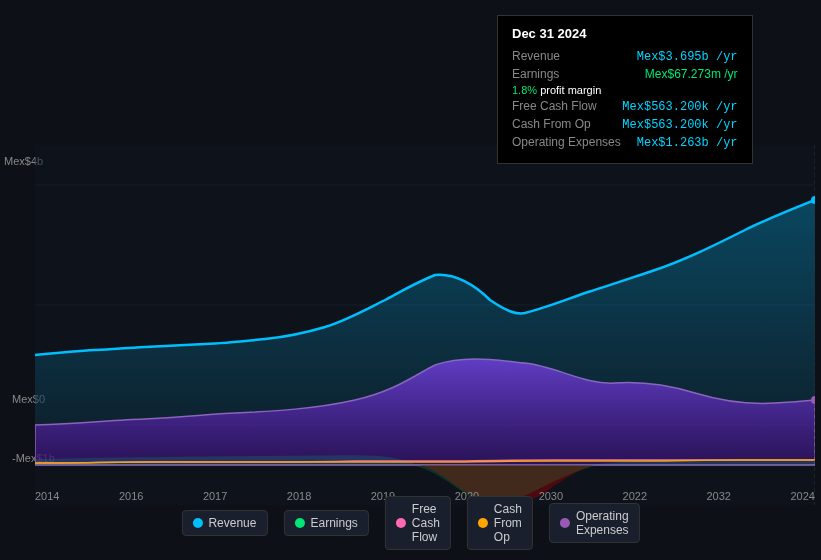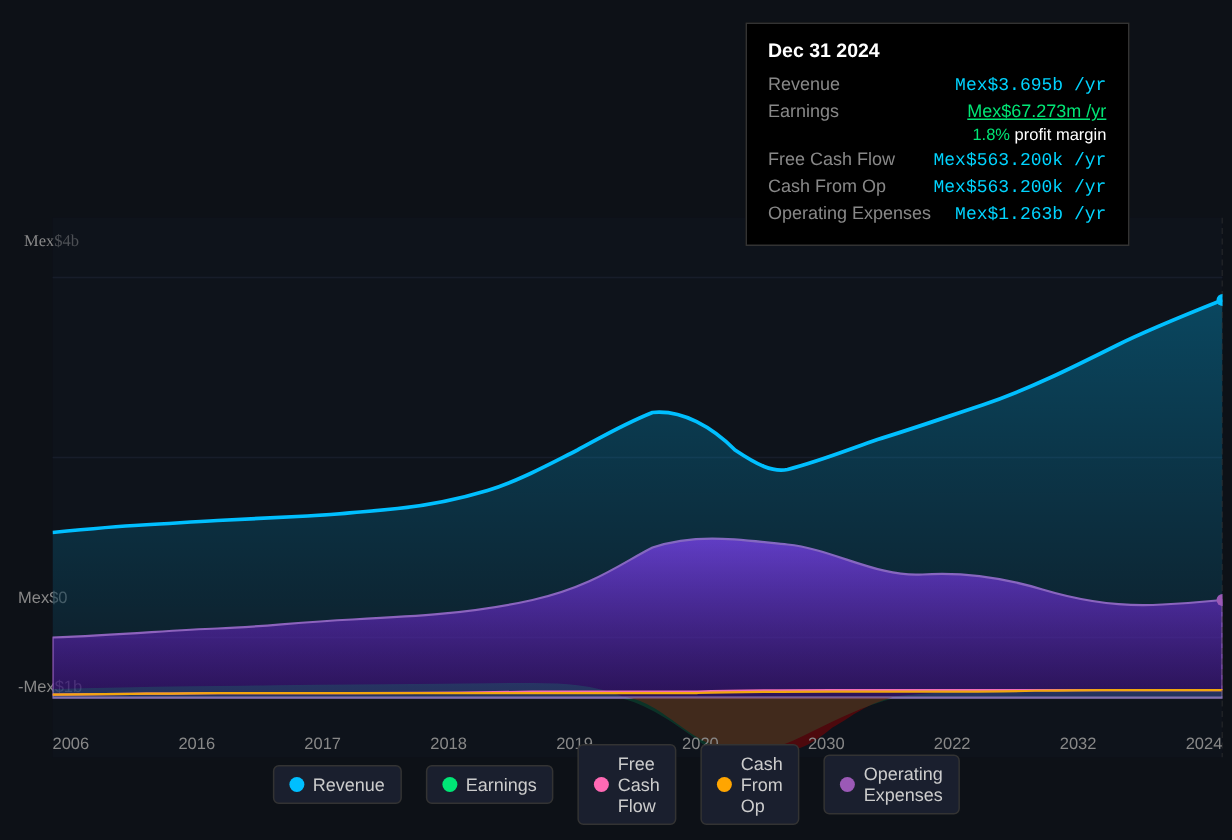--- a/index.html
+++ b/index.html
@@ -50,41 +50,40 @@
     .tooltip-label {
       color: #888;
       margin-right: 16px;
     }
 
     .tooltip-value {
       font-weight: 500;
     }
 
     .tooltip-value.cyan { color: #00d4ff; font-family: Liberation Mono, monospace; }
-    .tooltip-value.green { color: #00e676; text-decoration: underline; }
+    .tooltip-value.green { color: #00e676; }
 
     .profit-margin-row {
       display: flex;
-      justify-content: flex-end;
+      justify-content: flex-start;
       font-size: 11px;
       color: #fff;
       margin-bottom: 3px;
       padding-right: 0;
     }
 
     .profit-accent { color: #00e676; }
 
     
     #y-label-top {
       position: absolute;
-      left: 16px;
+      left: 4px;
       top: 155px;
       font-size: 11px;
       color: #888;
-      font-family: Liberation Serif, serif;
     }
 
     #y-label-zero {
       position: absolute;
       left: 12px;
       top: 393px;
       font-size: 11px;
       color: #888;
     }
 
@@ -225,21 +224,21 @@
     <path d="M0,210 C20,208 40,206 60,205 C80,204 90,203 110,202 C130,201 150,200 170,199 C190,198 210,196 230,194 C250,192 270,188 290,182 C310,176 330,165 350,155 C365,147 380,138 400,130 C420,128 440,140 455,155 C470,165 480,170 490,168 C510,163 530,155 550,148 C570,142 590,135 620,125 C650,115 680,100 710,85 C730,75 755,65 780,55 L780,320 L0,320 Z" fill="url(#revGrad)"></path>
 
     <line x1="780" y1="0" x2="780" y2="360" stroke="#333" stroke-width="1" stroke-dasharray="4,3"></line>
 
     <circle cx="780" cy="55" r="4" fill="#00bfff"></circle>
 
     <circle cx="780" cy="255" r="4" fill="#9b59b6"></circle>
   </svg>
 
   <div id="x-axis">
-    <span>2006</span>
+    <span>2014</span>
     <span>2016</span>
     <span>2017</span>
     <span>2018</span>
     <span>2019</span>
     <span>2020</span>
     <span>2030</span>
     <span>2022</span>
     <span>2032</span>
     <span>2024</span>
   </div>

